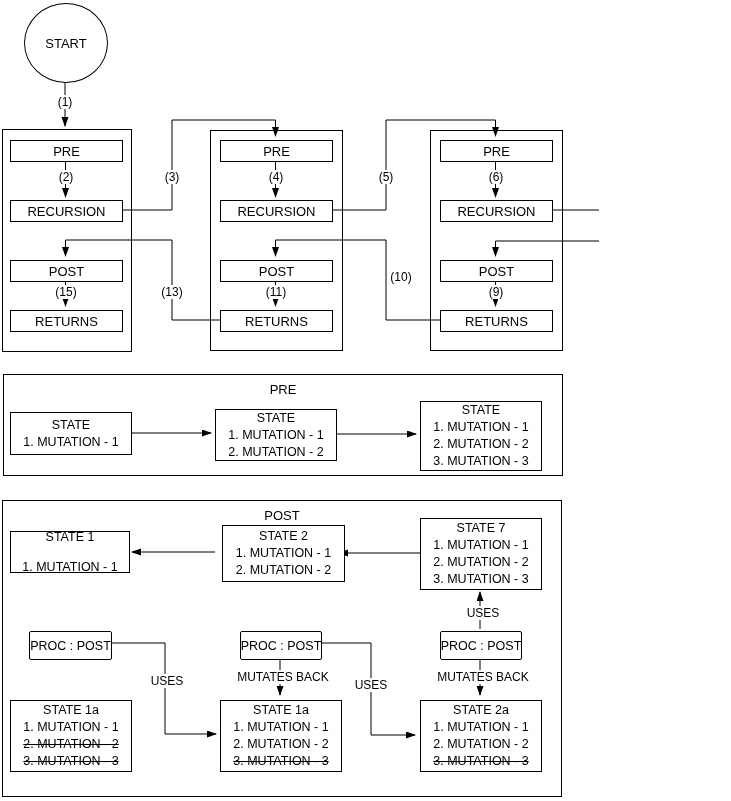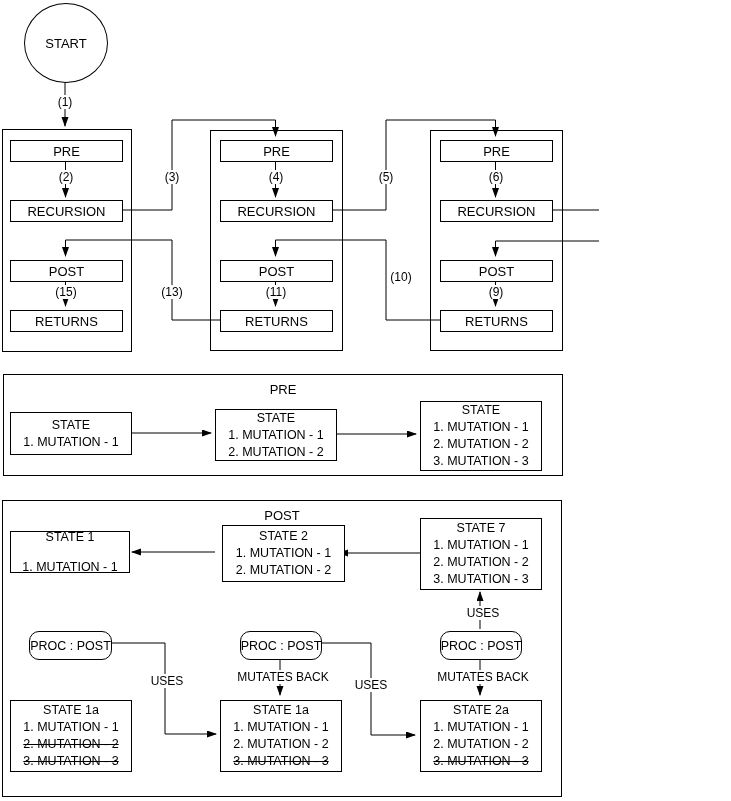--- a/index.html
+++ b/index.html
@@ -8,21 +8,21 @@
   svg.wires{position:absolute;left:0;top:0;z-index:1;}
   .frame{position:absolute;border:1px solid #000;background:transparent;z-index:2;}
   .section{position:absolute;border:1px solid #000;background:transparent;z-index:2;}
   .section-title{text-align:center;font-size:13px;margin-top:7px;}
   .node{position:absolute;width:111px;height:20px;border:1px solid #000;background:#fff;
         display:flex;align-items:center;justify-content:center;font-size:13px;z-index:3;}
   .circle{position:absolute;border:1px solid #000;border-radius:50%;background:#fff;
           display:flex;align-items:center;justify-content:center;font-size:13px;z-index:3;}
   .sbox{position:absolute;border:1px solid #000;background:#fff;display:flex;flex-direction:column;
         align-items:center;justify-content:center;font-size:12.5px;line-height:17px;z-index:3;white-space:nowrap;}
-  .proc{position:absolute;border:1px solid #000;border-radius:10px;background:#fff;
+  .proc{position:absolute;border:1px solid #000;border-radius:2px;background:#fff;
         display:flex;align-items:center;justify-content:center;font-size:12.5px;z-index:3;white-space:nowrap;}
   .elabel{position:absolute;transform:translate(-50%,-50%);background:#fff;padding:0 2px;
           font-size:12px;z-index:4;white-space:nowrap;}
   .struck{text-decoration:line-through;}
 </style>
 </head>
 <body>
 
 <div id="canvas">
 

